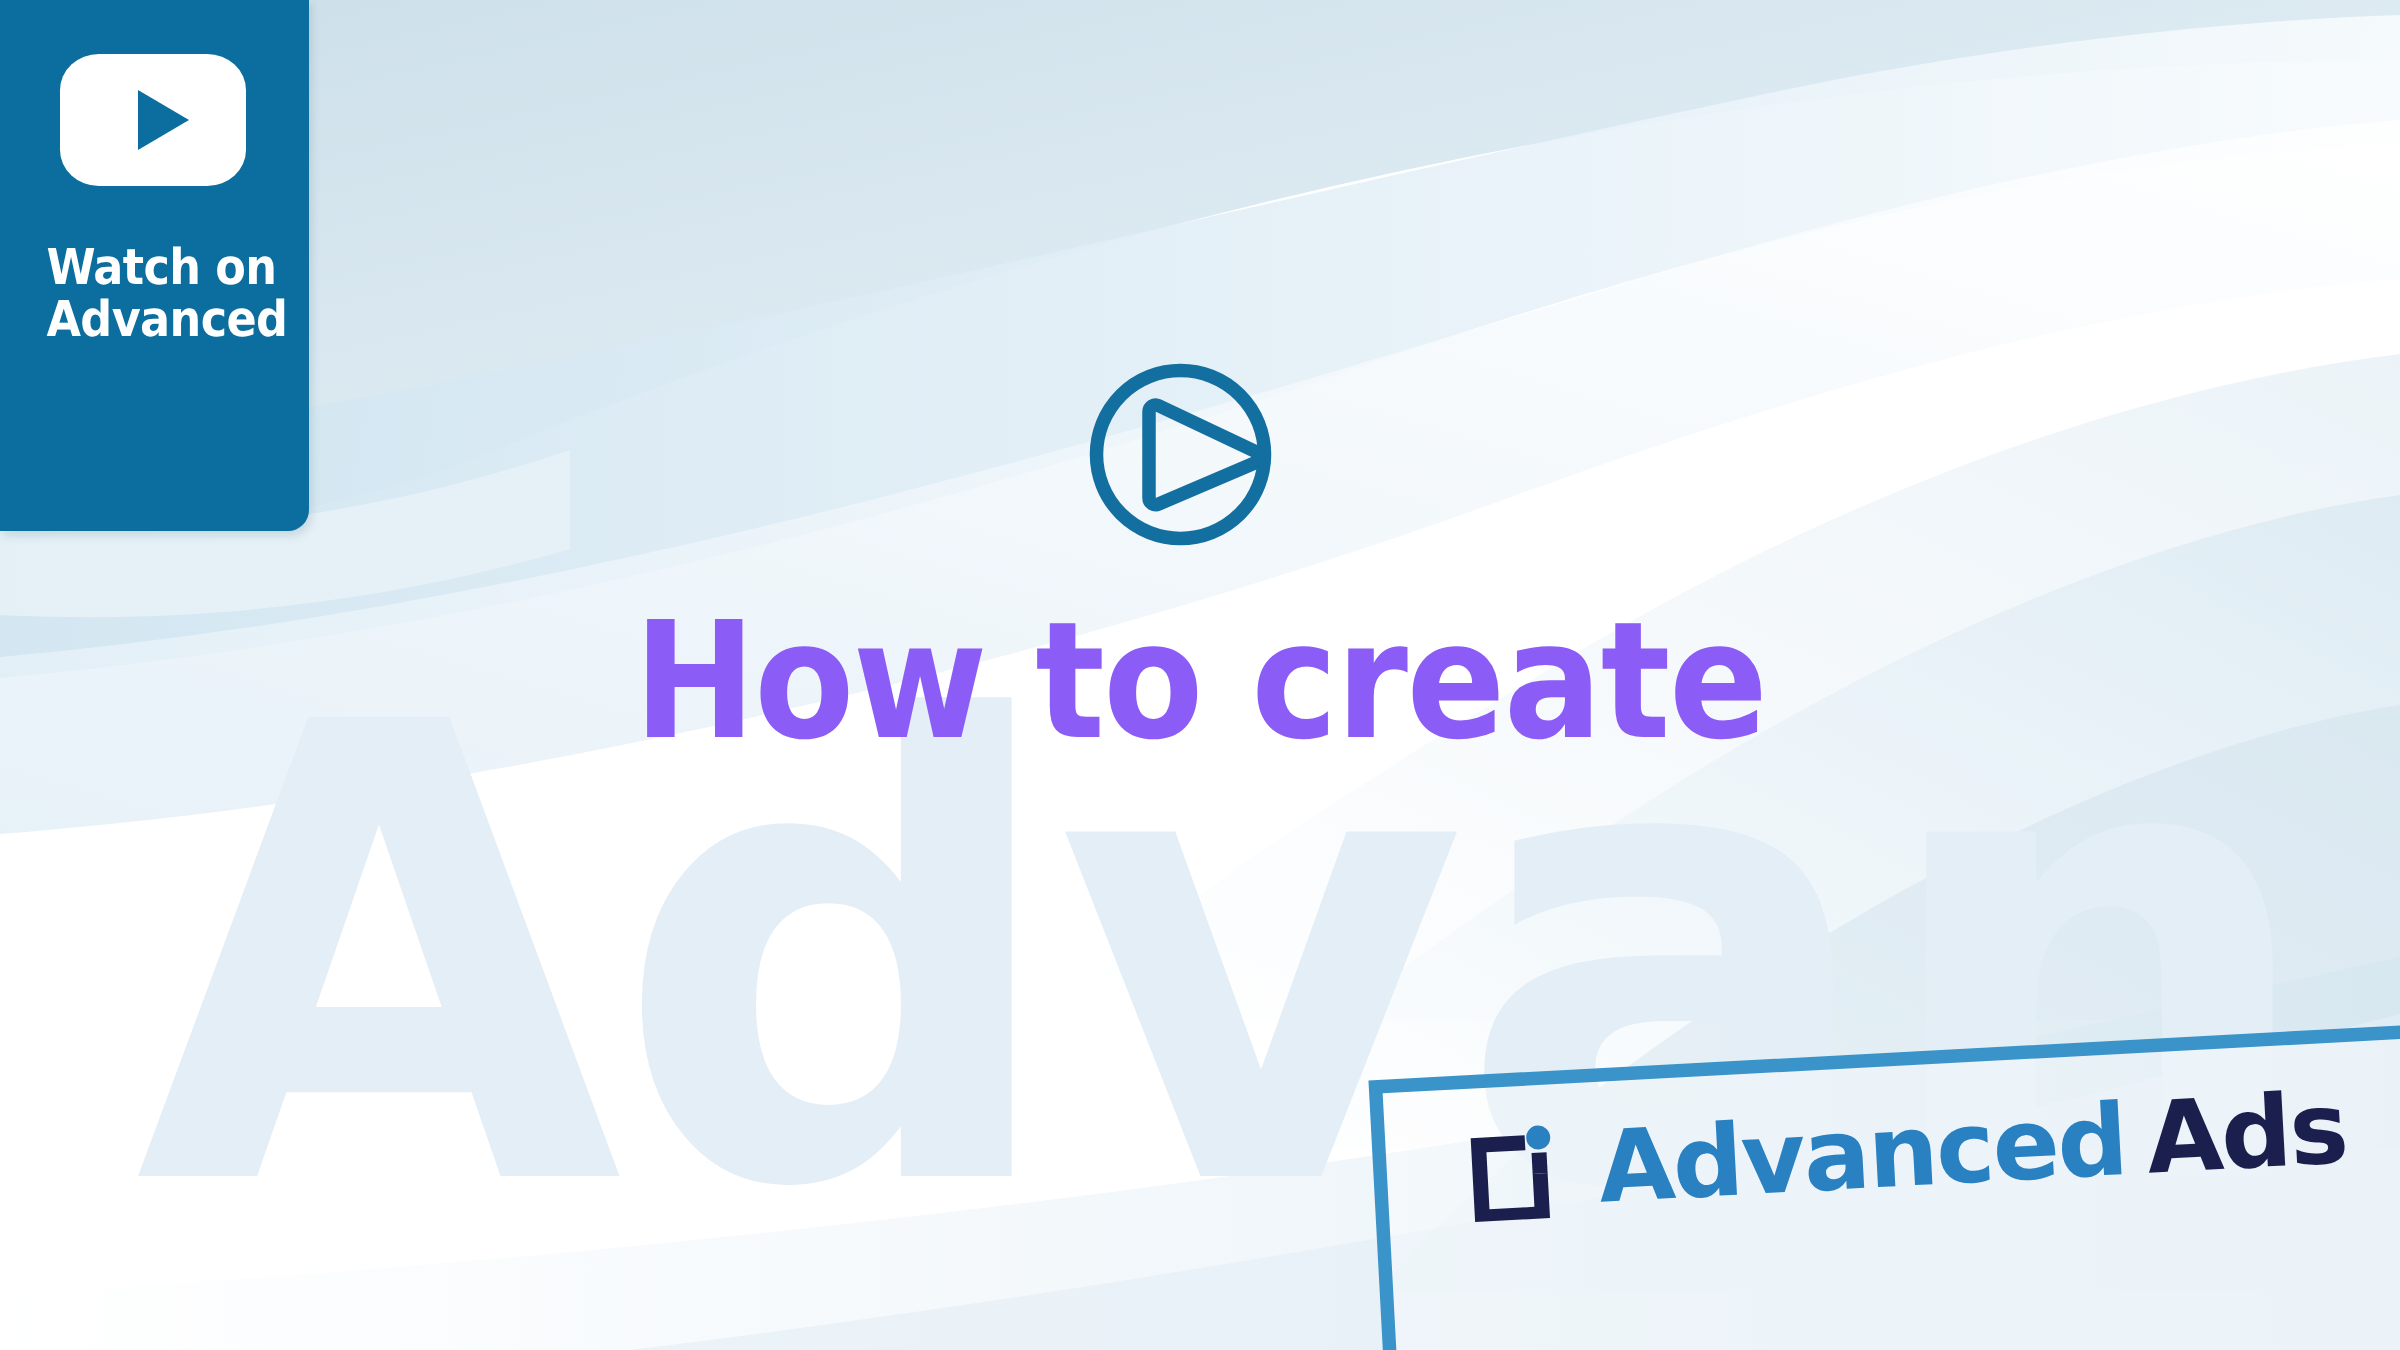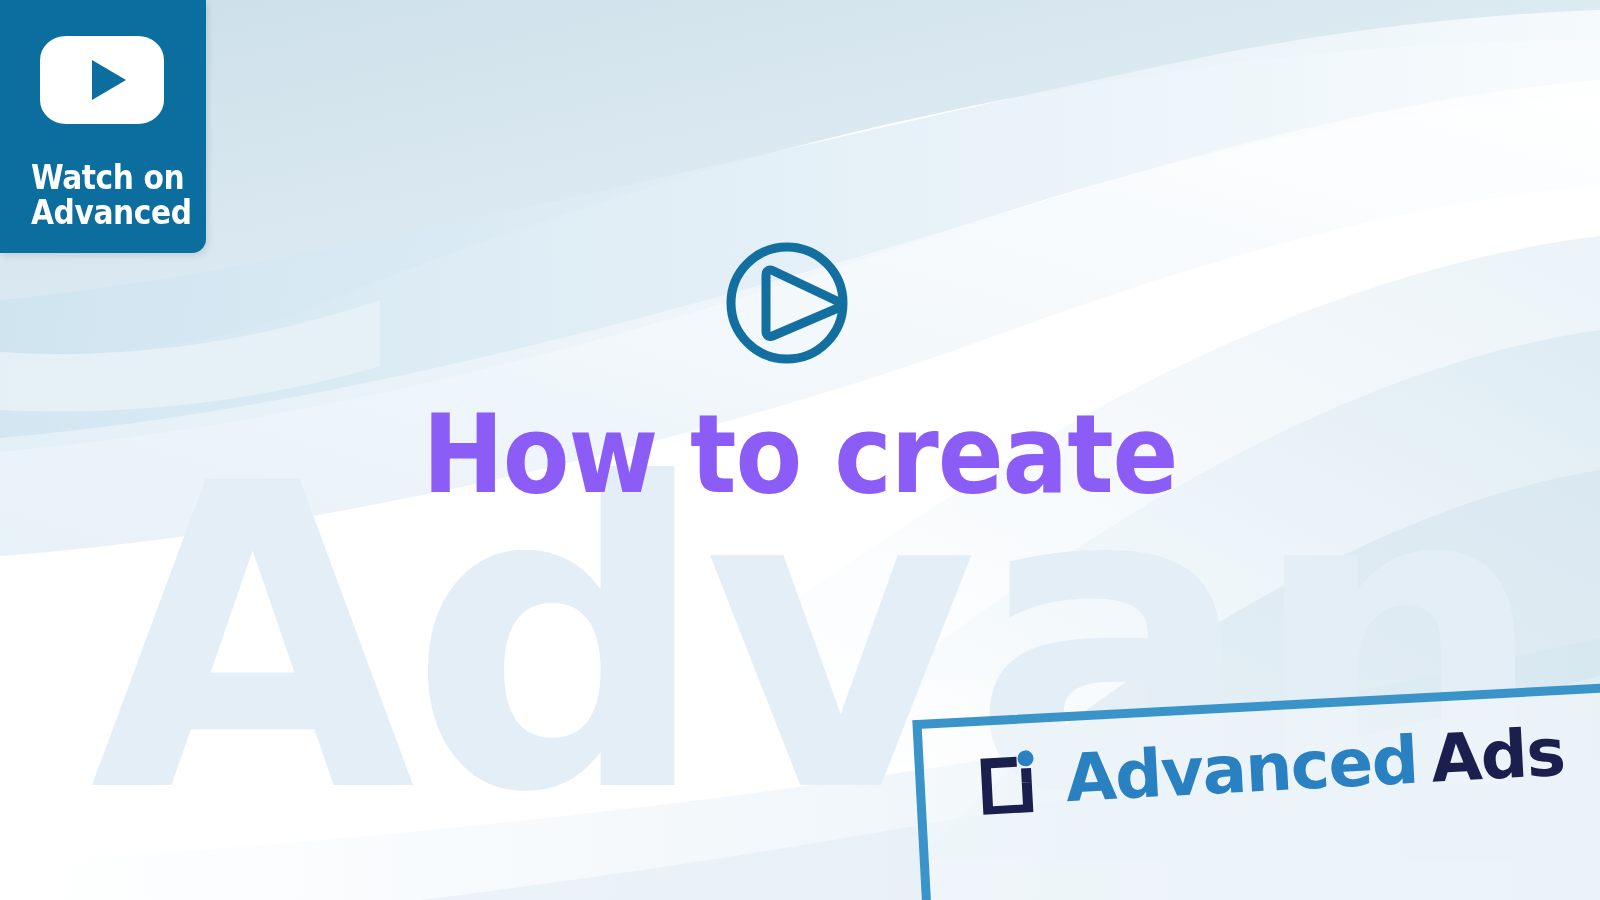--- a/index.html
+++ b/index.html
@@ -31,21 +31,21 @@
     color:#e4eef6;
     white-space:nowrap;
     user-select:none;
     pointer-events:none;
   }
 
   
   #yt-badge{
     position:absolute;
     left:0;top:0;
-    width:206px;height:253px;
+    width:206px;height:354px;
     background:#0b6e9e;
     border-bottom-right-radius:14px;
     box-shadow:2px 3px 6px rgba(20,60,85,.13);
     z-index:6;
   }
   #yt-play-shell{
     position:absolute;
     left:40px;top:36px;
     width:124px;height:88px;
     background:#ffffff;

